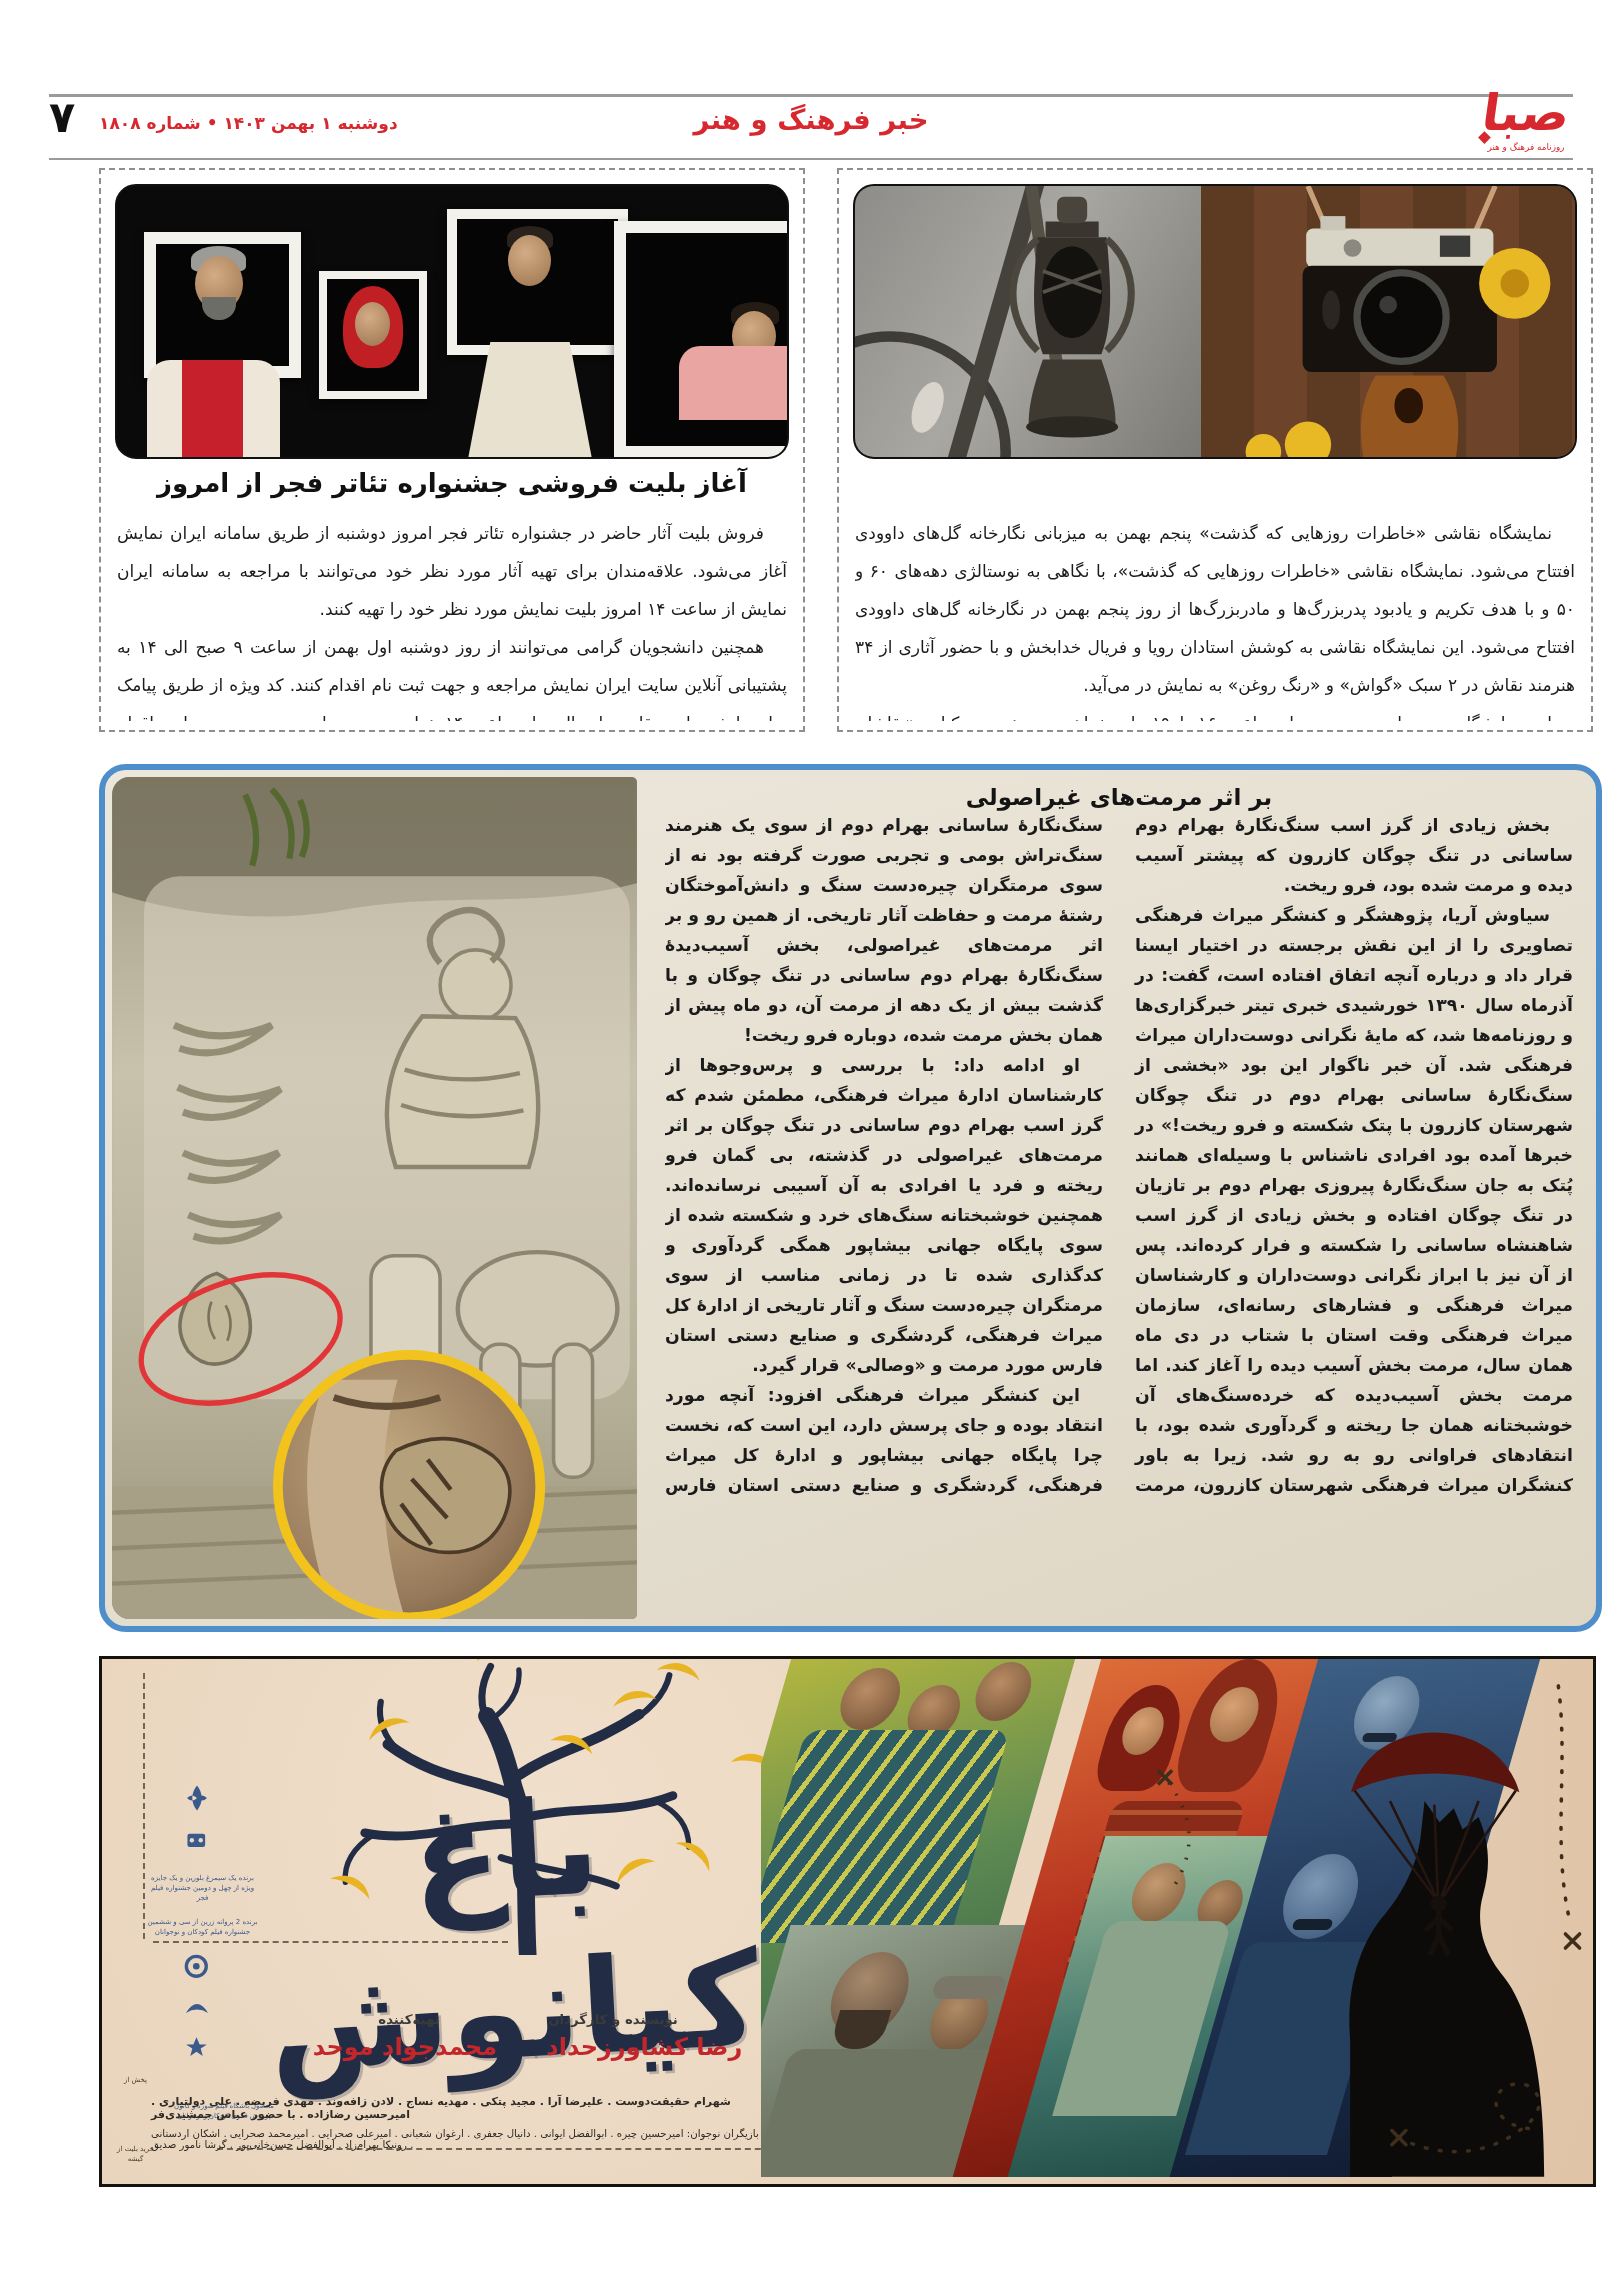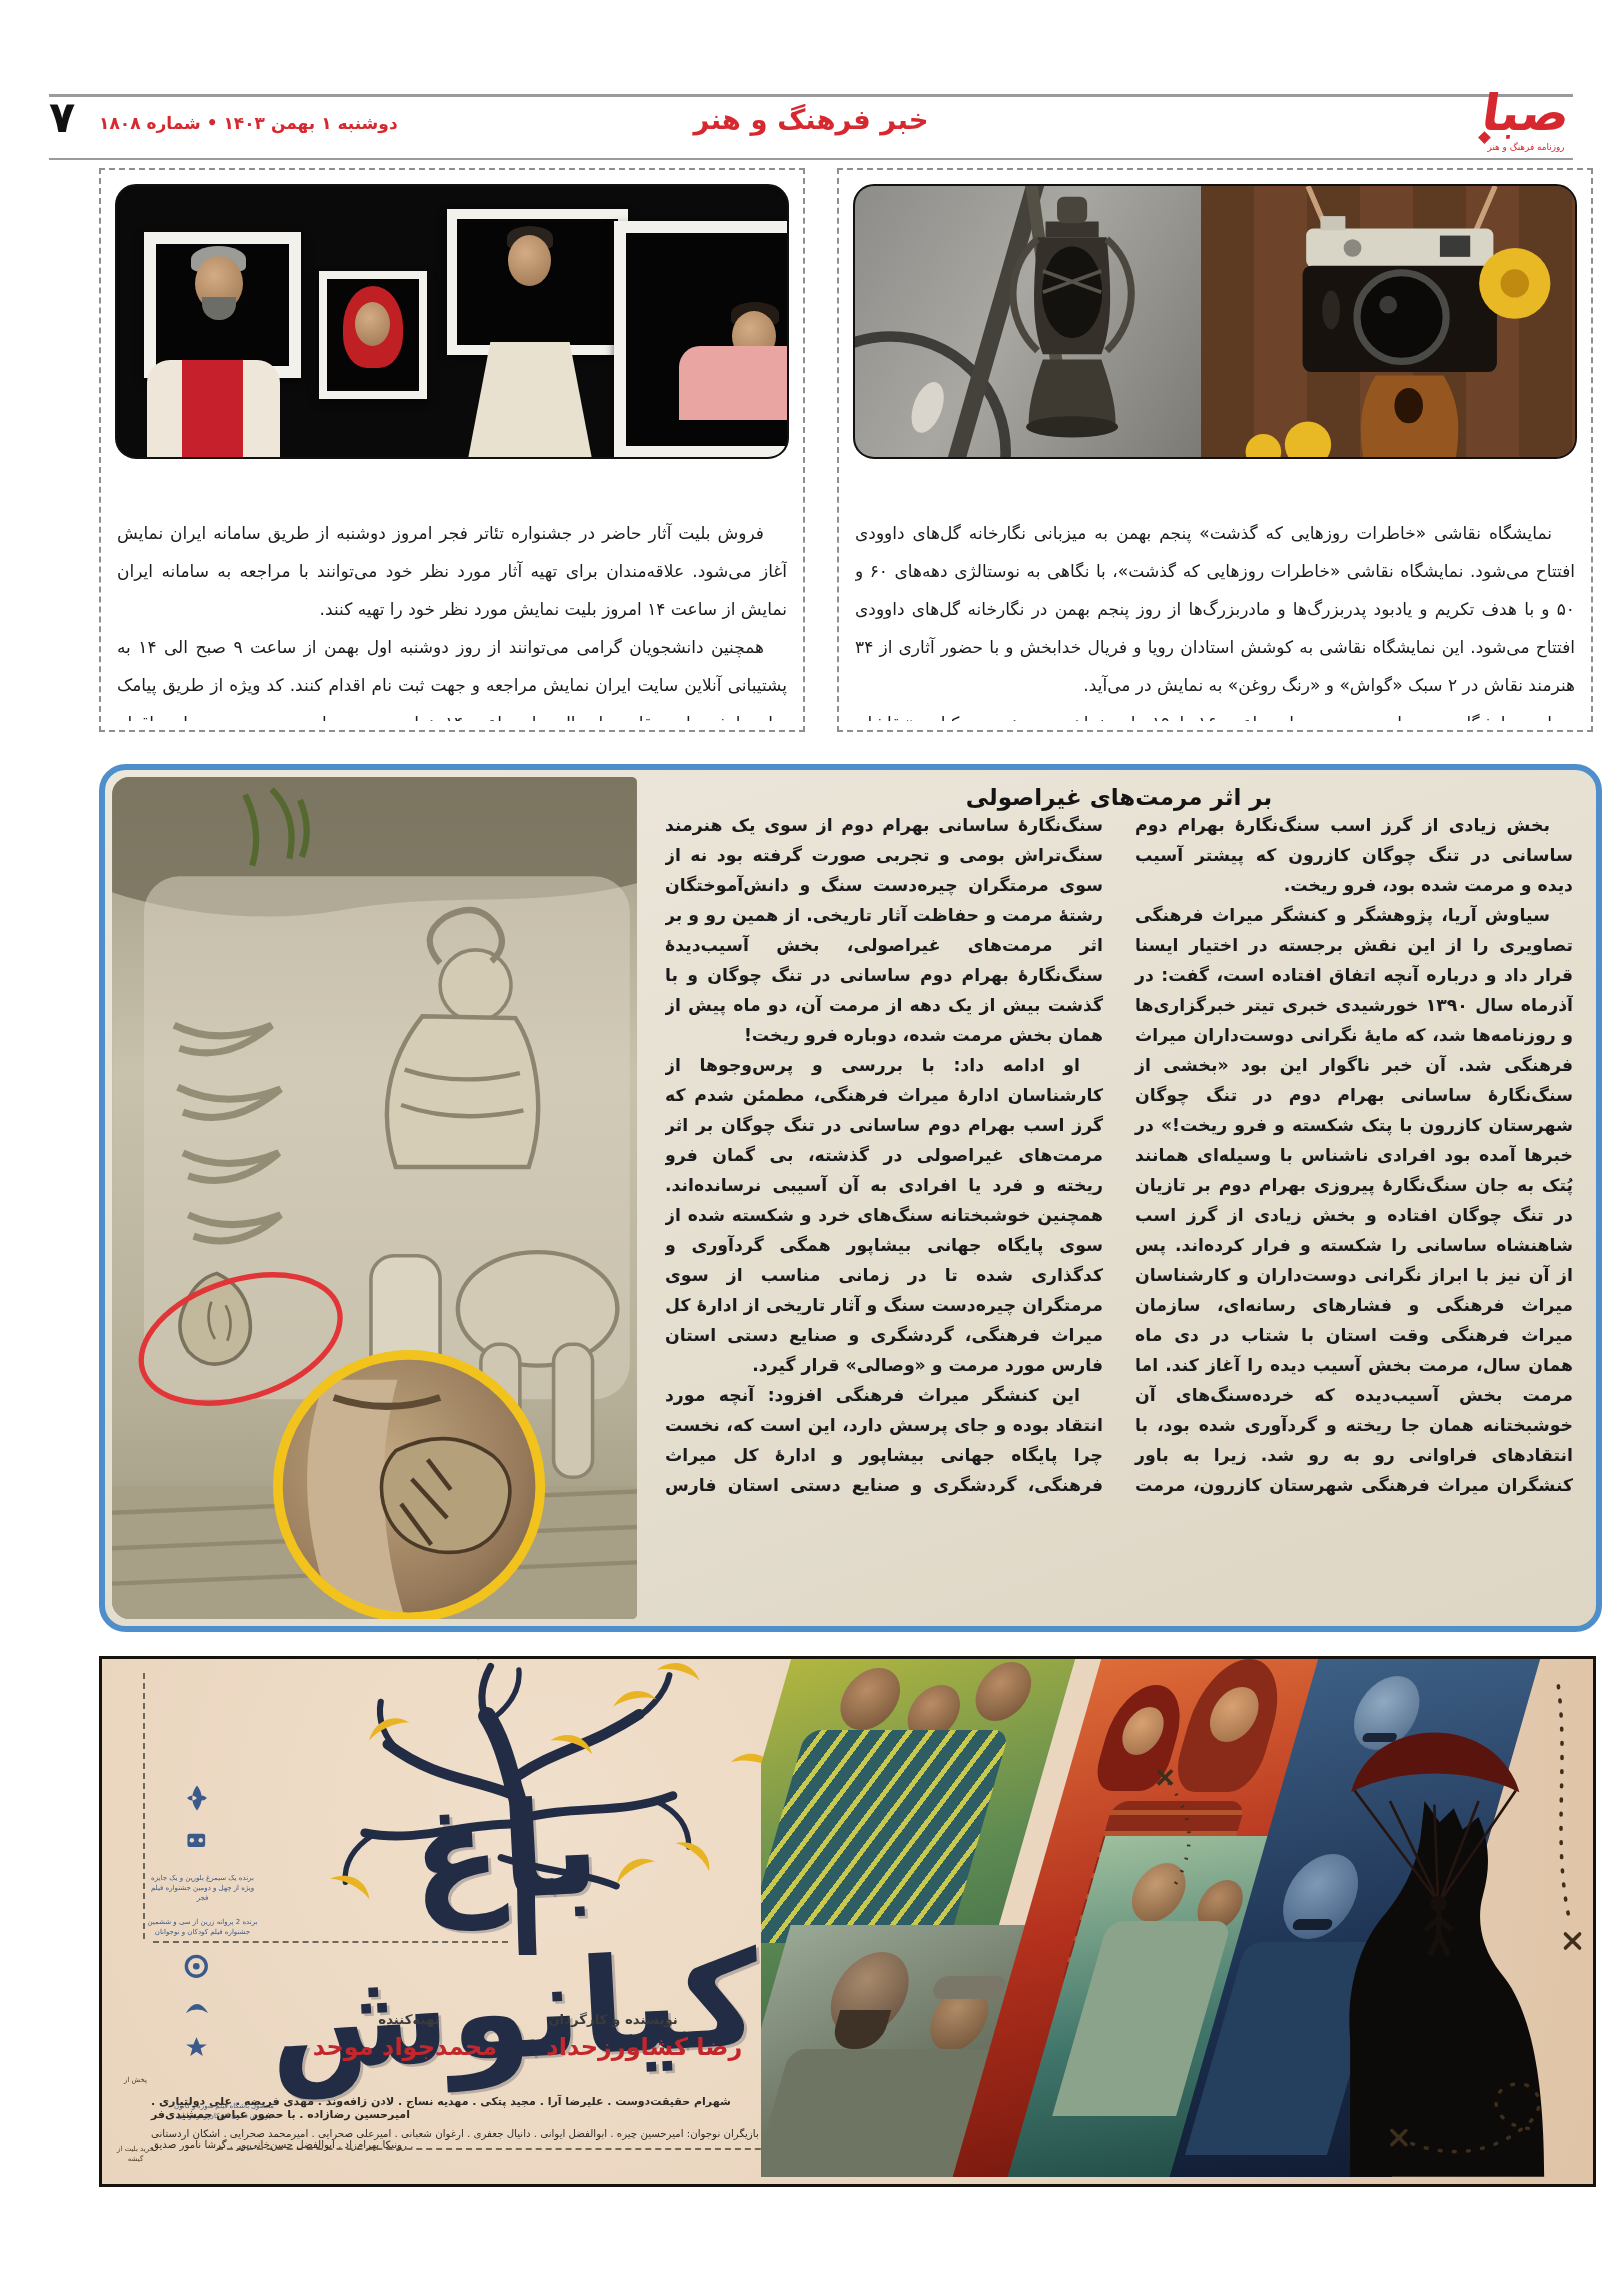--- a/index.html
+++ b/index.html
@@ -99,20 +99,21 @@
         <div class="hair" style="left:50px;top:7px;width:46px;height:23px;background:#2a221c;"></div>
         <div class="head" style="left:51px;top:16px;width:43px;height:51px;"></div>
       </div>
       <div class="torso" style="left:351px;top:156px;width:124px;height:117px;background:#e9e1cf;clip-path:polygon(18% 0,82% 0,100% 100%,0 100%);"></div>
       <div class="frame" style="left:497px;top:35px;width:532px;height:213px;border-width:12.4px;">
         <div class="hair" style="left:105px;top:69px;width:48px;height:23px;background:#241b14;"></div>
         <div class="head" style="left:106px;top:78px;width:44px;height:50px;"></div>
         <div class="torso" style="left:53px;top:113px;width:160px;height:74px;border-radius:21px 21px 0 0;background:#e8a5a2;"></div>
       </div>
     </div>
+    <div class="news-headline">آغاز بلیت فروشی جشنواره تئاتر فجر از امروز</div>
     <div class="news-body">
       <p>فروش بلیت آثار حاضر در جشنواره تئاتر فجر امروز دوشنبه از طریق سامانه ایران نمایش آغاز می‌شود. علاقه‌مندان برای تهیه آثار مورد نظر خود می‌توانند با مراجعه به سامانه ایران نمایش از ساعت ۱۴ امروز بلیت نمایش مورد نظر خود را تهیه کنند.</p>
       <p>همچنین دانشجویان گرامی می‌توانند از روز دوشنبه اول بهمن از ساعت ۹ صبح الی ۱۴ به پشتیبانی آنلاین سایت ایران نمایش مراجعه و جهت ثبت نام اقدام کنند. کد ویژه از طریق پیامک برای دانشجویان متقاضی ارسال و از ساعت ۱۴ همان روز می‌توانند نسبت به تهیه بلیت اقدام کنند.</p>
     </div>
   </div>
 
   <div class="news-box right">
     <div class="news-photo">
       <div class="half-left">
         <svg width="100%" height="100%" viewBox="0 0 390 306" preserveAspectRatio="none">

